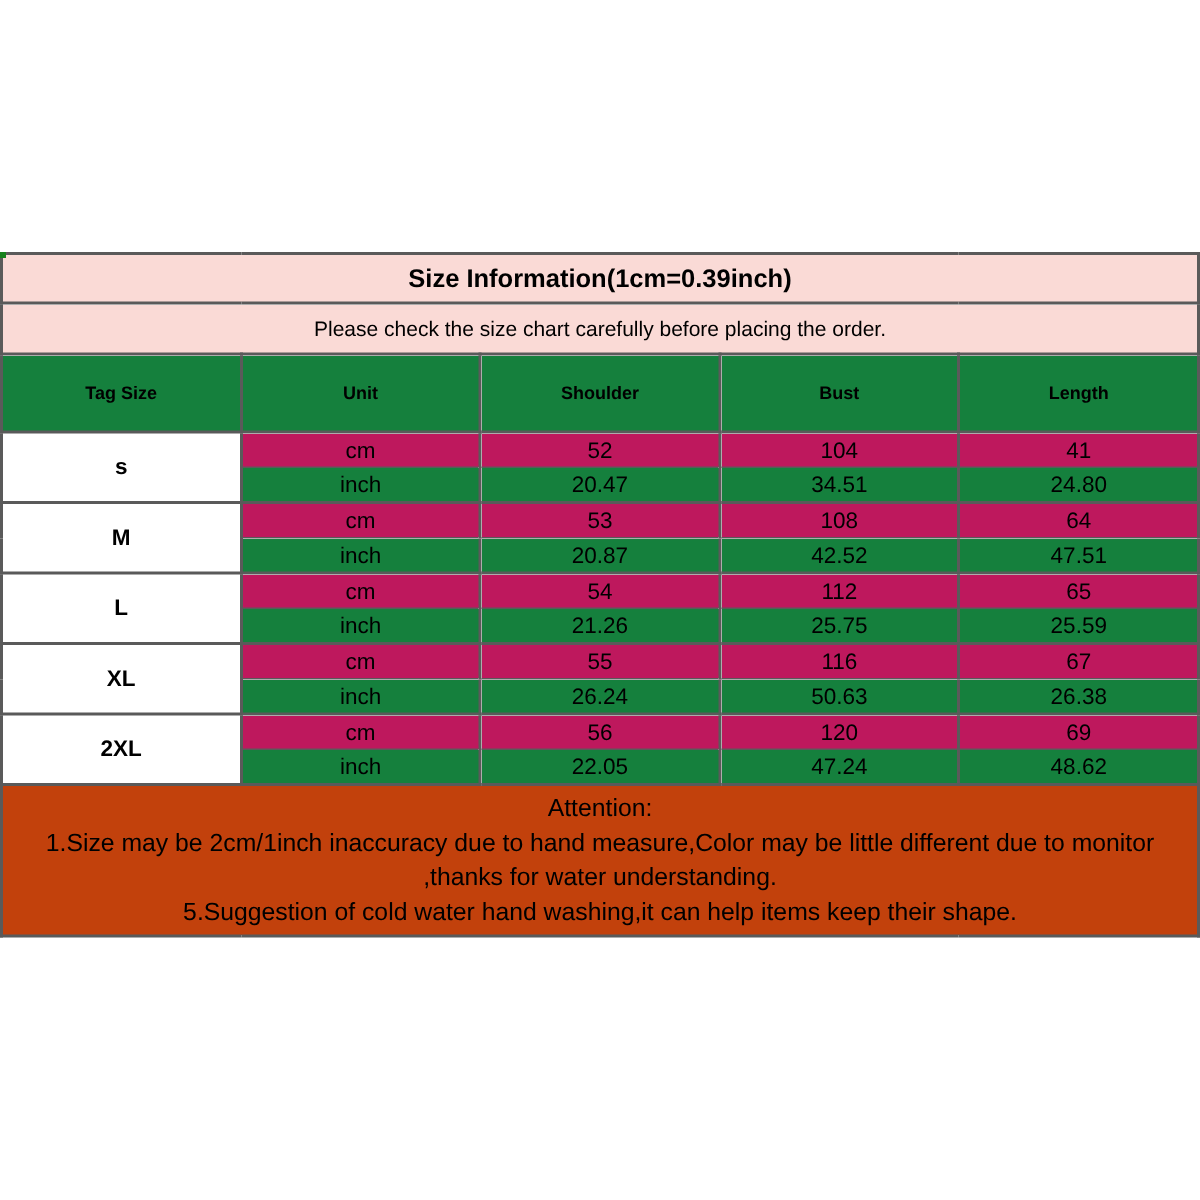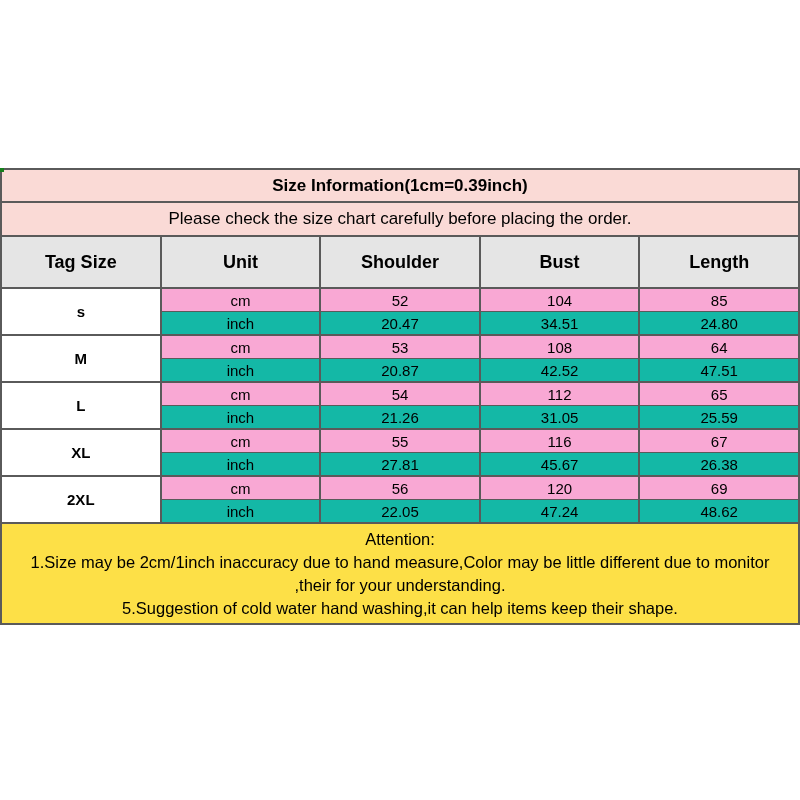--- a/index.html
+++ b/index.html
@@ -32,56 +32,56 @@
     overflow: hidden;
   }
   td.title-cell {
     background: #fadad6;
     font-weight: bold;
     font-size: 17px;
     height: 31px;
   }
   td.subtitle-cell {
     background: #fadad6;
-    font-size: 17px;
+    font-size: 14px;
     height: 32px;
   }
   tr.header-row th {
-    background: #e5e5e5;
+    background: #15803d;
     font-weight: bold;
-    font-size: 18px;
+    font-size: 12px;
     height: 50px;
   }
   td.size-label {
     background: #ffffff;
     font-weight: bold;
     font-size: 17px;
   }
   tr.cm-row td {
-    background: #f9a8d4;
+    background: #be185d;
     height: 22px;
     font-size: 15px;
     border-bottom-width: 1px;
   }
   tr.inch-row td {
-    background: #14b8a6;
+    background: #15803d;
     height: 22px;
     font-size: 15px;
     border-top-width: 1px;
   }
   tr.cm-row td.size-label, tr.inch-row td.size-label {
     background: #ffffff;
     border-bottom-width: 2px;
     border-top-width: 2px;
   }
   td.unit-cell {
     font-size: 17px;
   }
   td.attention-cell {
-    background: #fde047;
+    background: #c2410c;
     text-align: left;
     height: 99px;
     padding: 2px 4px;
     font-size: 16.5px;
   }
   .attention-line {
     line-height: 23px;
     white-space: nowrap;
   }
   .corner-artifact {
@@ -114,21 +114,21 @@
         <th>Length</th>
       </tr>
     </tbody>
 
     <tbody id="size-rows">
         <tr class="cm-row">
           <td class="size-label" rowspan="2">s</td>
           <td class="unit-cell">cm</td>
           <td>52</td>
           <td>104</td>
-          <td>85</td>
+          <td>41</td>
         </tr>
         <tr class="inch-row">
           <td class="unit-cell">inch</td>
           <td>20.47</td>
           <td>34.51</td>
           <td>24.80</td>
         </tr>
         <tr class="cm-row">
           <td class="size-label" rowspan="2">M</td>
           <td class="unit-cell">cm</td>
@@ -145,34 +145,34 @@
         <tr class="cm-row">
           <td class="size-label" rowspan="2">L</td>
           <td class="unit-cell">cm</td>
           <td>54</td>
           <td>112</td>
           <td>65</td>
         </tr>
         <tr class="inch-row">
           <td class="unit-cell">inch</td>
           <td>21.26</td>
-          <td>31.05</td>
+          <td>25.75</td>
           <td>25.59</td>
         </tr>
         <tr class="cm-row">
           <td class="size-label" rowspan="2">XL</td>
           <td class="unit-cell">cm</td>
           <td>55</td>
           <td>116</td>
           <td>67</td>
         </tr>
         <tr class="inch-row">
           <td class="unit-cell">inch</td>
-          <td>27.81</td>
-          <td>45.67</td>
+          <td>26.24</td>
+          <td>50.63</td>
           <td>26.38</td>
         </tr>
         <tr class="cm-row">
           <td class="size-label" rowspan="2">2XL</td>
           <td class="unit-cell">cm</td>
           <td>56</td>
           <td>120</td>
           <td>69</td>
         </tr>
         <tr class="inch-row">
@@ -181,21 +181,21 @@
           <td>47.24</td>
           <td>48.62</td>
         </tr>
       </tbody>
 
     <tbody>
       <tr>
         <td colspan="5" class="attention-cell">
           <div class="attention-line">Attention:</div>
           <div class="attention-line">1.Size may be 2cm/1inch inaccuracy due to hand measure,Color may be little different due to monitor</div>
-          <div class="attention-line">,their for your understanding.</div>
+          <div class="attention-line">,thanks for water understanding.</div>
           <div class="attention-line">5.Suggestion of cold water hand washing,it can help items keep their shape.</div>
         </td>
       </tr>
     </tbody>
   </table>
 
   <div class="corner-artifact"></div>
 
 </div>
 

